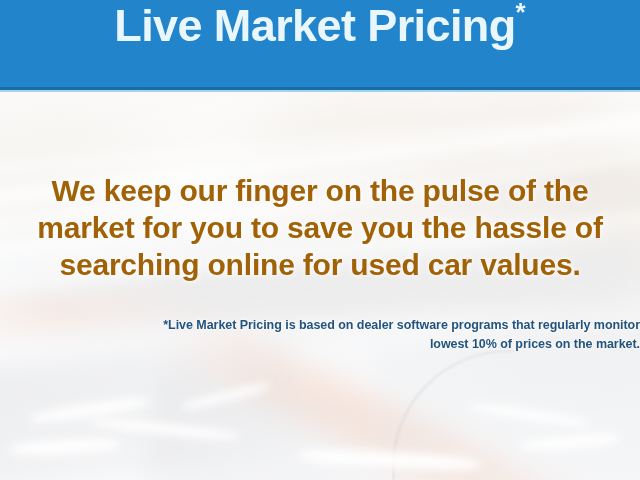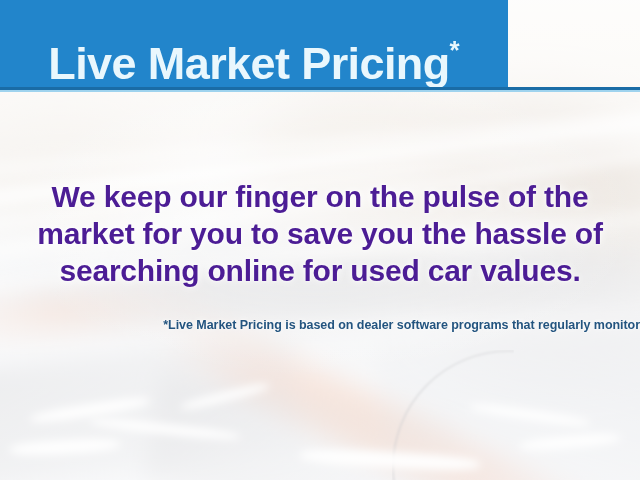--- a/index.html
+++ b/index.html
@@ -171,26 +171,26 @@
   .haze-2 {
     position: absolute;
     inset: 0;
     background: radial-gradient(ellipse 70% 46% at 50% 46%, rgba(255,255,255,0.55), rgba(255,255,255,0) 72%);
   }
 
   
   .banner {
     position: absolute;
     left: 0; top: 0;
-    width: 508px;
+    width: 640px;
     height: 87px;
     background: #2285cb;
     box-sizing: border-box;
     display: flex;
-    align-items: flex-end;
+    align-items: flex-start;
     justify-content: center;
     z-index: 5;
   }
   .banner-underline {
     position: absolute;
     left: 0; top: 87px;
     width: 640px; height: 3px;
     background: #1a6ca6;
     z-index: 5;
   }
@@ -214,25 +214,25 @@
   .banner-title .star {
     font-size: 26px;
     vertical-align: 20px;
     letter-spacing: 0;
   }
 
   
   .headline {
     position: absolute;
     left: 0;
-    top: 178px;
+    top: 172px;
     width: 640px;
     z-index: 4;
     text-align: center;
-    color: #4c1d95;
+    color: #a16207;
     font-size: 30px;
     font-weight: bold;
     line-height: 37px;
     letter-spacing: -0.2px;
     text-shadow: 0 0 8px rgba(255,255,255,0.95), 0 0 3px rgba(255,255,255,0.9);
   }
   .headline .ln { display: block; white-space: nowrap; }
 
   
   .fineprint {
@@ -302,15 +302,16 @@
   <div class="banner-underline-2"></div>
 
   <div class="headline">
     <span class="ln">We keep our finger on the pulse of the</span>
     <span class="ln">market for you to save you the hassle of</span>
     <span class="ln">searching online for used car values.</span>
   </div>
 
   <div class="fineprint">
     <span class="ln">*Live Market Pricing is based on dealer software programs that regularly monitor</span>
+    <span class="ln">lowest 10% of prices on the market.</span>
   </div>
 
 </div>
 
 </body></html>

